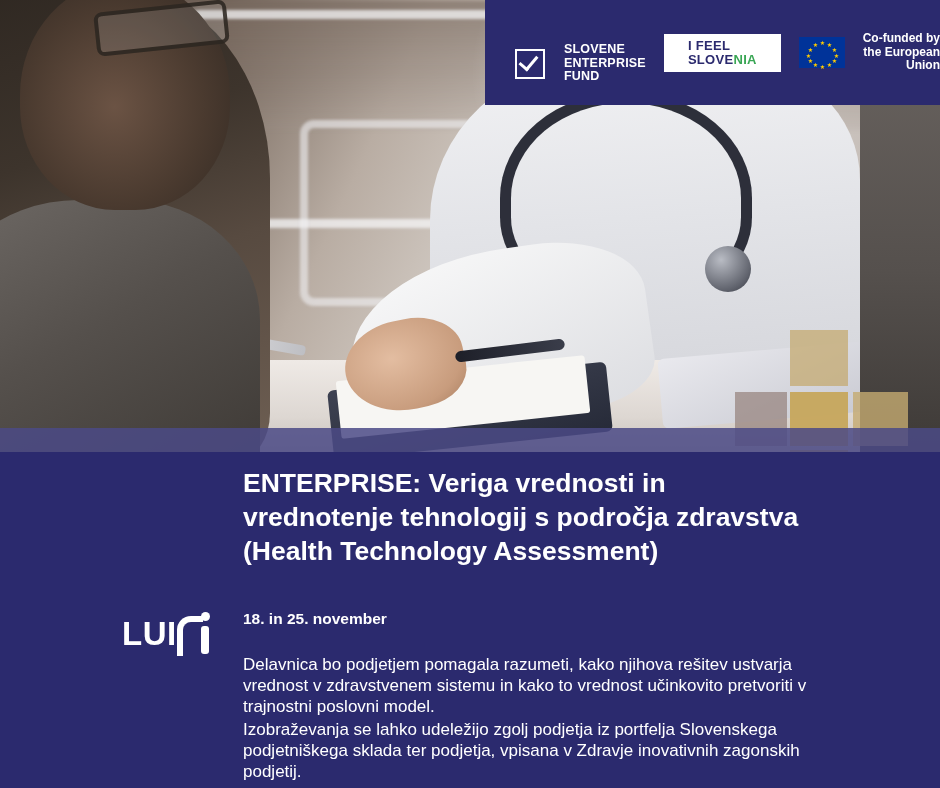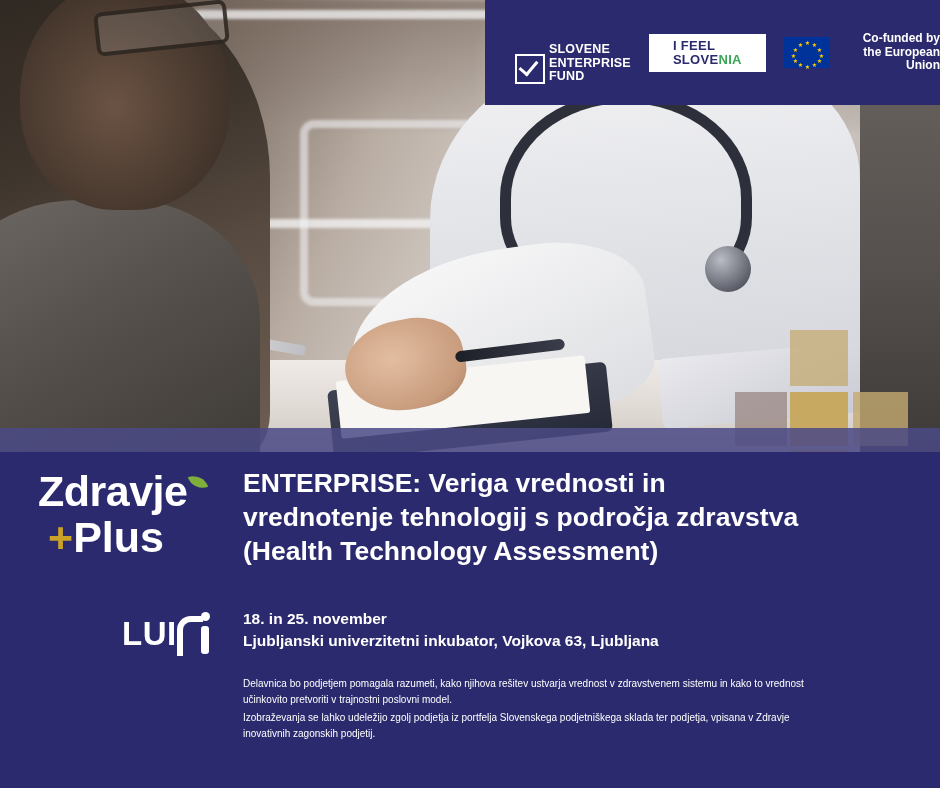--- a/index.html
+++ b/index.html
@@ -242,22 +242,22 @@
     height: 105px;
     background: #2b2a6e;
     display: flex;
     align-items: center;
     gap: 18px;
     padding-left: 30px;
     box-sizing: border-box;
   }
   .sef-logo {
     display: flex;
-    align-items: flex-end;
-    gap: 4px;
+    align-items: center;
+    gap: 19px;
     margin-top: 22px;
   }
   .sef-check {
     width: 26px;
     height: 26px;
     border: 2.5px solid #ffffff;
     position: relative;
     flex: none;
   }
   .sef-check::after {
@@ -450,22 +450,22 @@
     margin: 0;
   }
   .meta {
     margin-top: 40px;
     font-size: 15.5px;
     font-weight: bold;
     line-height: 22px;
   }
   .desc {
     margin-top: 24px;
-    font-size: 10px;
-    line-height: 16px;
+    font-size: 17px;
+    line-height: 21px;
     max-width: 575px;
   }
   .desc p { margin: 0; }
   .desc p + p { margin-top: 2px; }
 </style>
 </head>
 <body>
 
 <div class="poster">
 
@@ -542,44 +542,38 @@
         <div>Co-funded by</div>
         <div>the European Union</div>
       </div>
     </div>
 
   </div>
 
   <div class="band"></div>
   <div class="body-panel"></div>
 
-  <div class="zp-logo">
-    <div class="zp-z">Zdravje</div>
-    <div class="zp-p"><span class="plus">+</span><span>Plus</span></div>
-    <div class="zp-leaf"></div>
-  </div>
 
   <div class="lui-logo">
     <div class="lui-text">LUI</div>
     <div class="lui-mark">
       <div class="hook"></div>
       <div class="dot"></div>
       <div class="bar"></div>
     </div>
   </div>
 
   <div class="content">
     <h1 class="title">
       <span>ENTERPRISE: Veriga vrednosti in</span><br>
       <span>vrednotenje tehnologij s področja zdravstva</span><br>
       <span>(Health Technology Assessment)</span>
     </h1>
     <div class="meta">
       <div>18. in 25. november</div>
-      <div>Ljubljanski univerzitetni inkubator, Vojkova 63, Ljubljana</div>
     </div>
     <div class="desc">
       <p>Delavnica bo podjetjem pomagala razumeti, kako njihova rešitev ustvarja vrednost v zdravstvenem sistemu in kako to vrednost učinkovito pretvoriti v trajnostni poslovni model.</p>
       <p>Izobraževanja se lahko udeležijo zgolj podjetja iz portfelja Slovenskega podjetniškega sklada ter podjetja, vpisana v Zdravje inovativnih zagonskih podjetij.</p>
     </div>
   </div>
 
 </div>
 
 </body></html>

